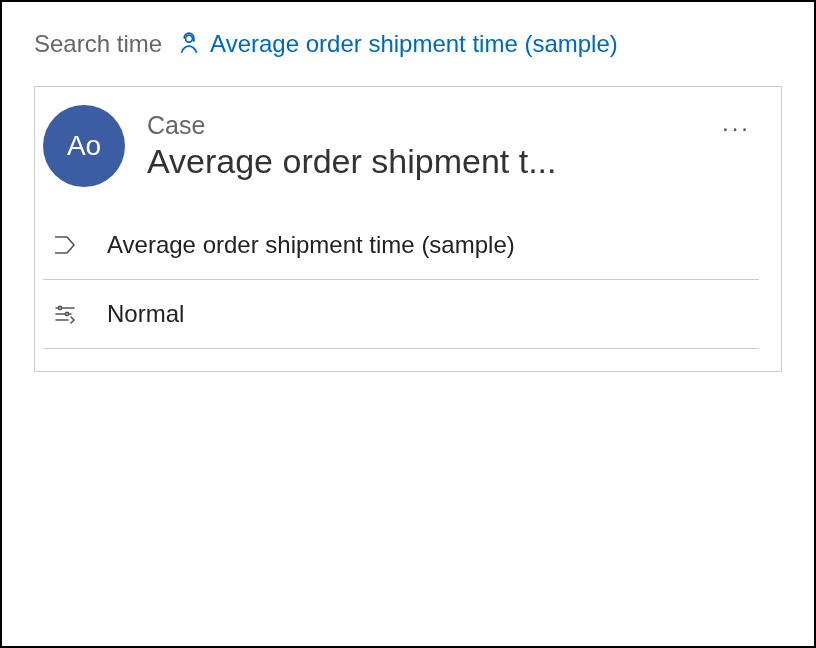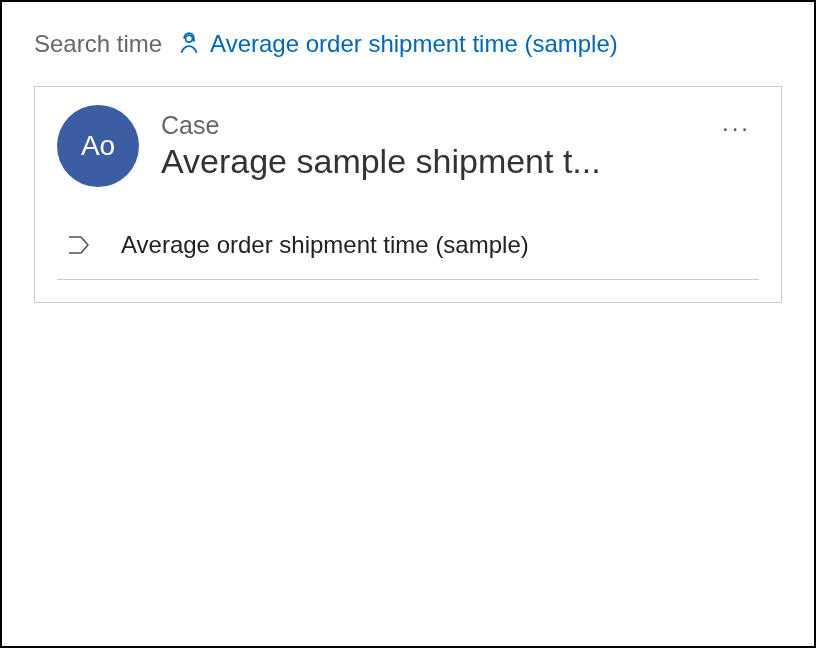--- a/index.html
+++ b/index.html
@@ -28,21 +28,21 @@
       display: flex;
       align-items: center;
       gap: 8px;
       cursor: pointer;
     }
     .breadcrumb-icon svg {
       display: block;
     }
     .card {
       border: 1px solid #ccc;
-      padding: 18px 22px 22px 22px;
+      padding: 18px 22px 22px 8px;
       background: #fff;
     }
     .card-header {
       display: flex;
       align-items: center;
       gap: 22px;
       margin-bottom: 24px;
       position: relative;
     }
     .avatar {
@@ -122,28 +122,41 @@
     </span>
     <span>Average order shipment time (sample)</span>
   </span>
 </div>
 
 <div class="card">
   <div class="card-header">
     <div class="avatar">Ao</div>
     <div class="header-text">
       <div class="entity-label">Case</div>
-      <div class="case-title">Average sample shipment t...</div>
+      <div class="case-title">Average order shipment t...</div>
     </div>
     <div class="more-button">...</div>
   </div>
 
   <div class="detail-row">
     <span class="row-icon">
       <svg width="24" height="22" viewBox="0 0 24 22" fill="none" stroke="#555" stroke-width="1.6" stroke-linejoin="round">
         <path d="M2 3 H14 L21 11 L14 19 H2"></path>
       </svg>
     </span>
     <span>Average order shipment time (sample)</span>
   </div>
 
 
+  <div class="detail-row">
+    <span class="row-icon">
+      <svg width="24" height="22" viewBox="0 0 24 22" fill="none" stroke="#555" stroke-width="1.6" stroke-linecap="round">
+        <line x1="3" y1="5" x2="21" y2="5"></line>
+        <line x1="3" y1="11" x2="18" y2="11"></line>
+        <line x1="3" y1="17" x2="15" y2="17"></line>
+        <circle cx="7" cy="5" r="1.6" fill="#fff"></circle>
+        <circle cx="14" cy="11" r="1.6" fill="#fff"></circle>
+        <polyline points="18,14 21,17 18,20" fill="none"></polyline>
+      </svg>
+    </span>
+    <span>Normal</span>
+  </div>
 </div>
 
 </body></html>

